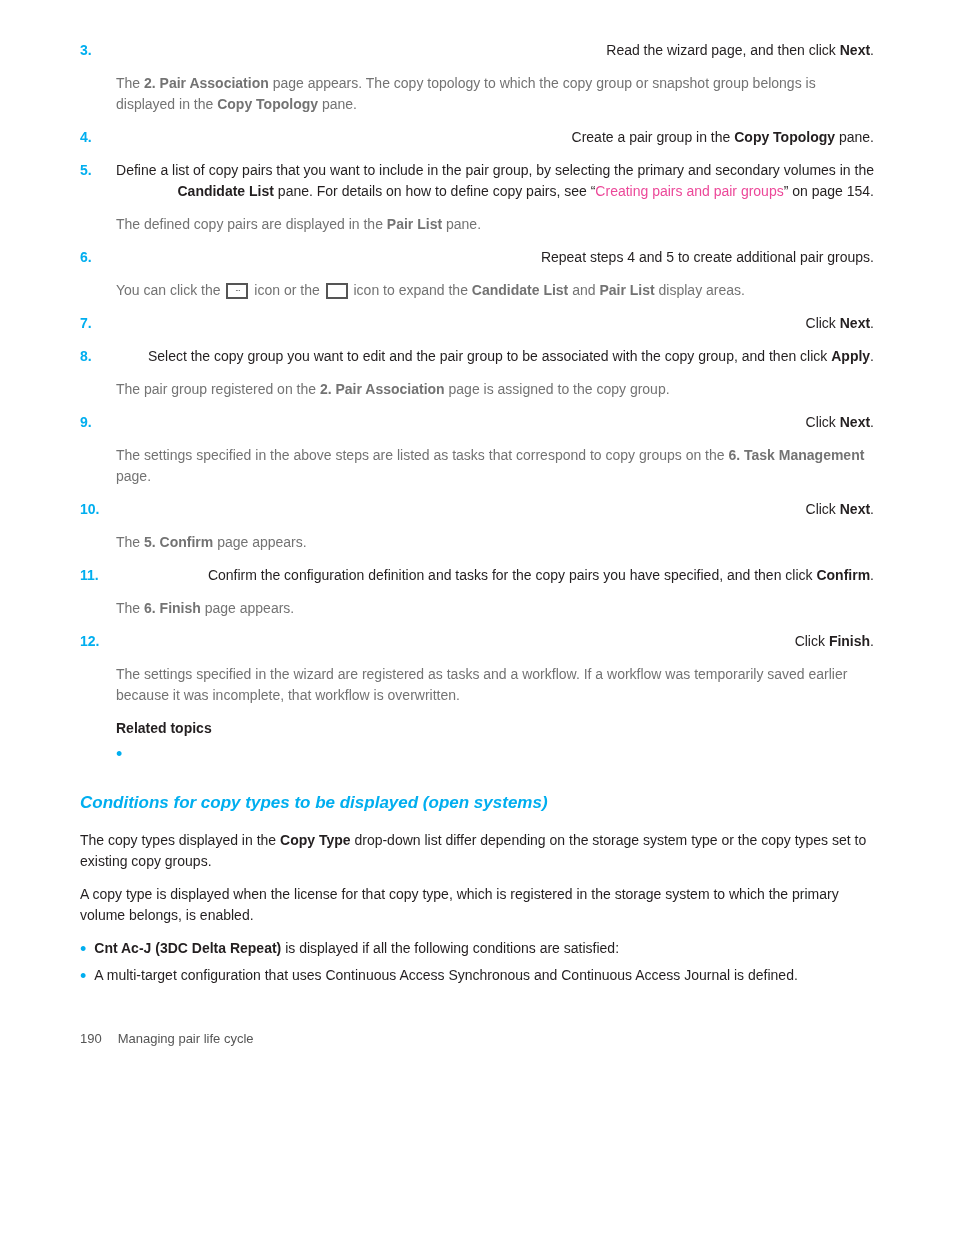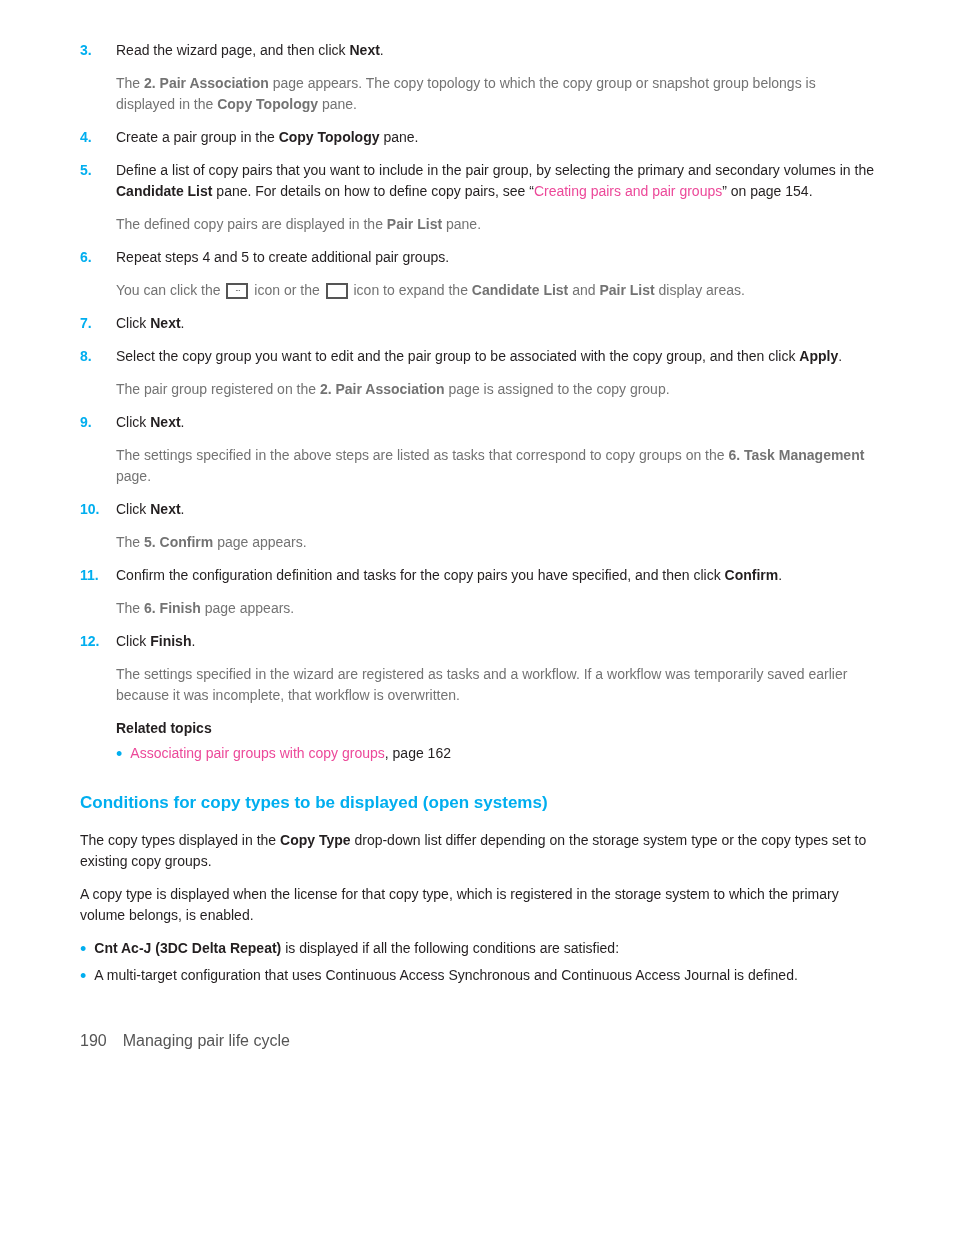--- a/index.html
+++ b/index.html
@@ -22,20 +22,21 @@
       align-items: flex-start;
     }
     .step-num {
       color: #00aeef;
       font-weight: bold;
       min-width: 36px;
       flex-shrink: 0;
     }
     .step-content {
       flex: 1;
+      text-align: right;
     }
     .sub-para {
       margin-left: 36px;
       margin-bottom: 12px;
       color: #737373;
     }
     .link { color: #ec4899; text-decoration: none; }
     .icon-box {
       display: inline-block;
       border: 2px solid #555;
@@ -84,29 +85,30 @@
       margin-right: 8px;
       font-size: 18px;
       line-height: 1.3;
     }
     .section-heading {
       color: #00aeef;
       font-size: 17px;
       font-weight: bold;
       margin-bottom: 14px;
       margin-top: 8px;
+      font-style: italic;
     }
     .section-body {
       margin-bottom: 12px;
     }
     .footer {
       margin-top: 40px;
       display: flex;
       align-items: center;
-      font-size: 16px;
+      font-size: 13px;
       color: #555;
     }
     .footer-page {
       margin-right: 16px;
     }
   </style>
 </head>
 <body>
 
 <div class="page">
@@ -207,23 +209,20 @@
   </div>
   <div class="sub-para">
     The settings specified in the wizard are registered as tasks and a workflow. If a workflow was temporarily saved earlier because it was incomplete, that workflow is overwritten.
   </div>
 
 
   <div class="related-topics">
     <div class="related-topics-title">Related topics</div>
     <div class="bullet-item">
       <span class="bullet">•</span>
-      <span>
-        <a class="link">Associating pair groups with copy groups</a>, page 162
-      </span>
     </div>
   </div>
 
   <div class="section-heading">
     Conditions for copy types to be displayed (open systems)
   </div>
 
   <div class="section-body">
     The copy types displayed in the <strong>Copy Type</strong> drop-down list differ depending on the storage system type or the copy types set to existing copy groups.
   </div>

